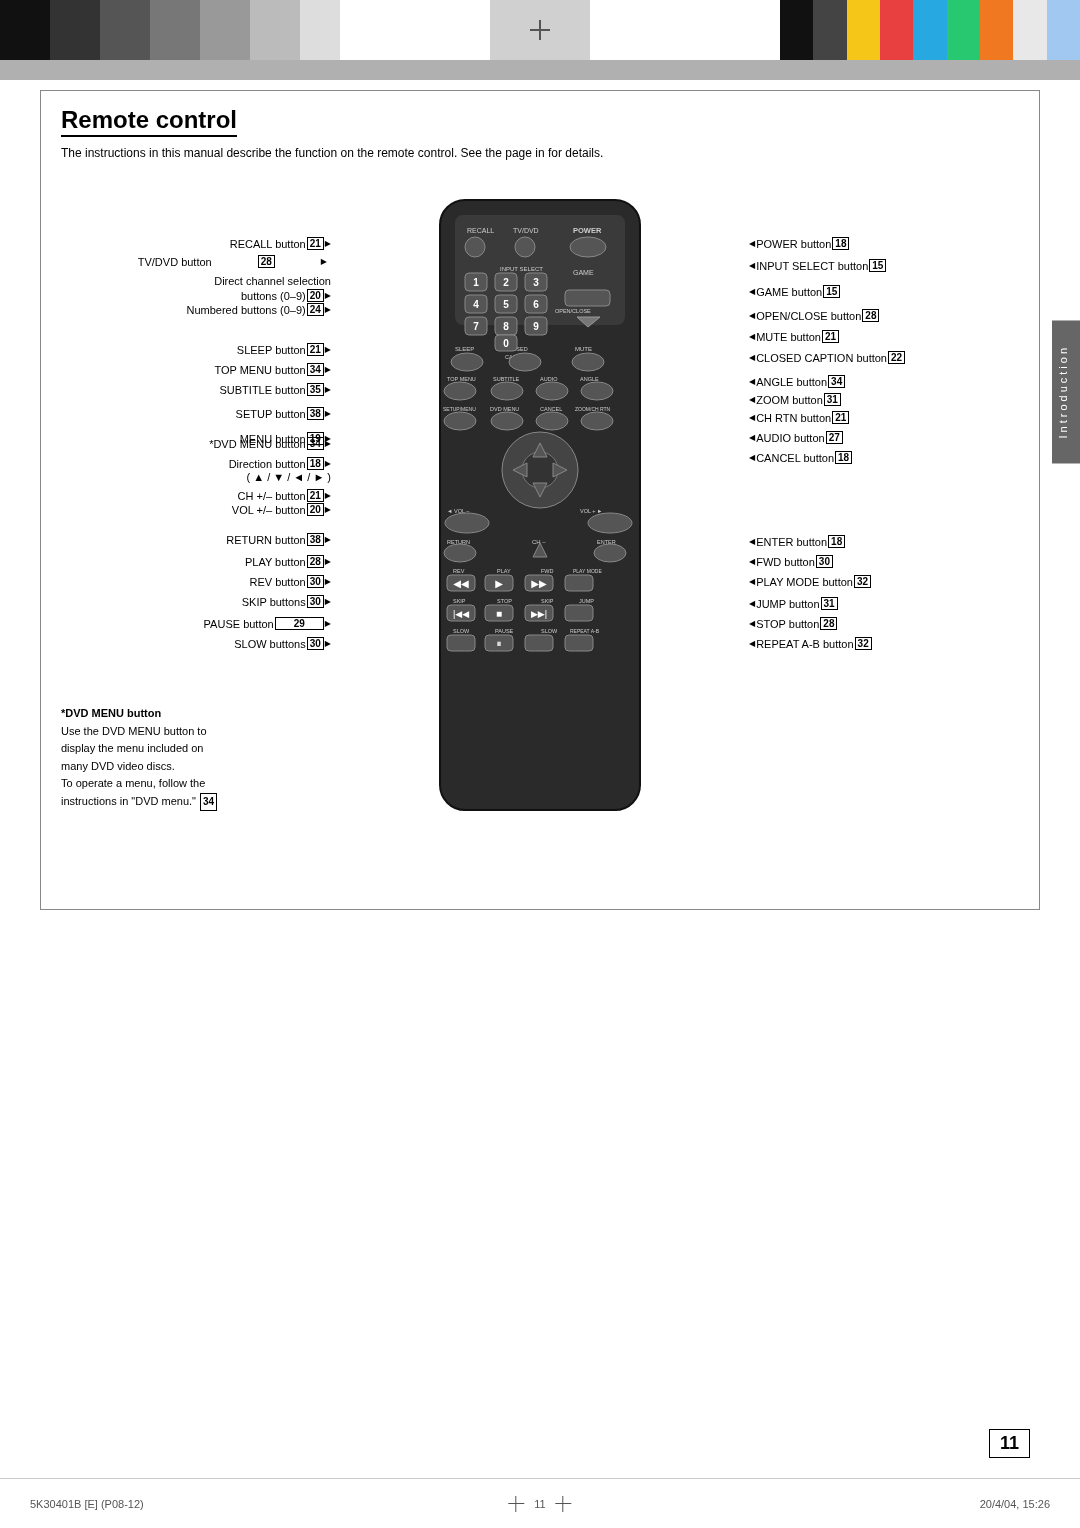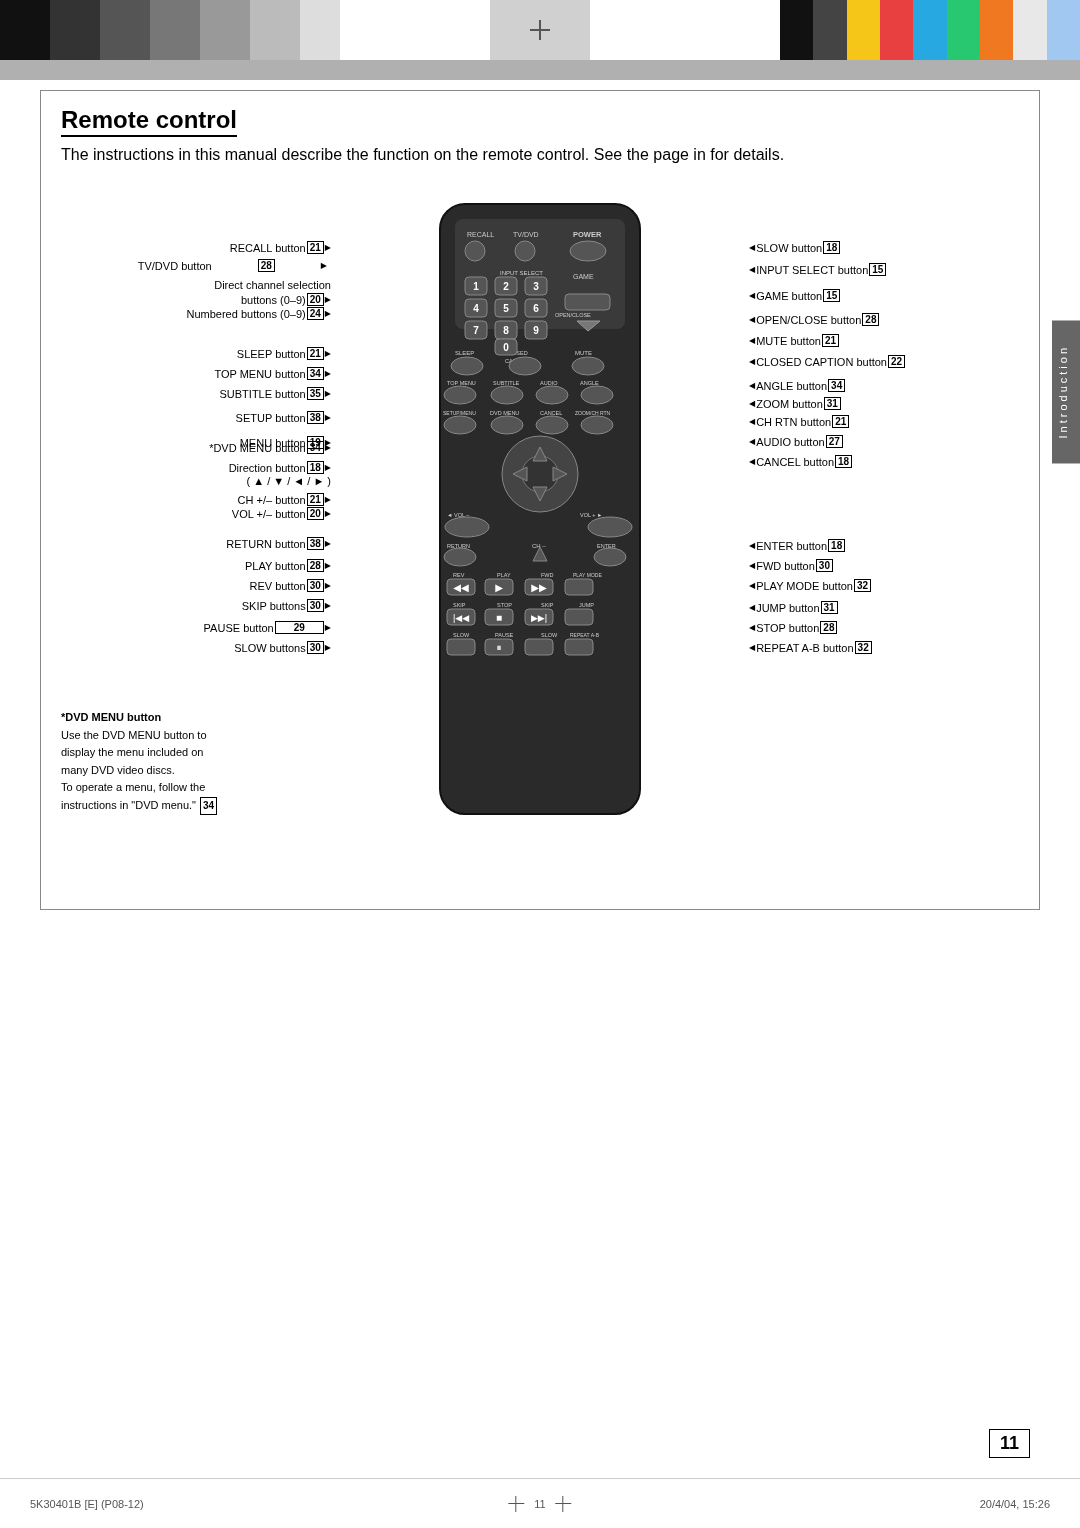--- a/index.html
+++ b/index.html
@@ -75,21 +75,21 @@
 <div style="position:absolute;top:90px;left:40px;right:40px;bottom:60px;">
 
   <div style="border:1.5px solid #888;padding:15px 20px 20px 20px;position:relative;min-height:820px;">
     
     
     <div style="display:inline-block;margin-bottom:12px;">
       <span style="font-size:24px;font-weight:bold;border-bottom:2px solid #000;padding-bottom:2px;">Remote control</span>
     </div>
 
     
-    <div style="font-size:16px;margin-bottom:15px;">
+    <div style="font-size:12px;margin-bottom:15px;">
       <span>The instructions in this manual describe the function on the remote control. See the page in     for details.</span>
     </div>
 
     
     <div style="position:relative;width:100%;height:700px;">
 
       <div style="position:absolute;left:0;top:0;width:270px;">
 
         <div style="position:absolute;top:62px;right:0;font-size:11px;display:flex;align-items:center;justify-content:flex-end;white-space:nowrap;">
           <span>RECALL button </span>
@@ -221,21 +221,21 @@
             <span style="border:1px solid #000;font-size:10px;padding:0 2px;font-weight:bold;">34</span>
           </div>
         </div>
 
       </div>
 
       <div style="position:absolute;right:0;top:0;width:270px;">
 
         <div style="position:absolute;top:62px;left:0;font-size:11px;display:flex;align-items:center;white-space:nowrap;">
           <span style="font-size:8px;margin-right:1px;">◀</span>
-            <span>SLOW button </span>
+            <span>POWER button </span>
             <span style="border:1px solid #000;font-size:10px;padding:0 2px;font-weight:bold;margin-left:1px;">18</span>
         </div>
 
         <div style="position:absolute;top:84px;left:0;font-size:11px;display:flex;align-items:center;white-space:nowrap;">
           <span style="font-size:8px;margin-right:1px;">◀</span>
             <span>INPUT SELECT button </span>
             <span style="border:1px solid #000;font-size:10px;padding:0 2px;font-weight:bold;margin-left:1px;">15</span>
         </div>
 
         <div style="position:absolute;top:110px;left:0;font-size:11px;display:flex;align-items:center;white-space:nowrap;">

